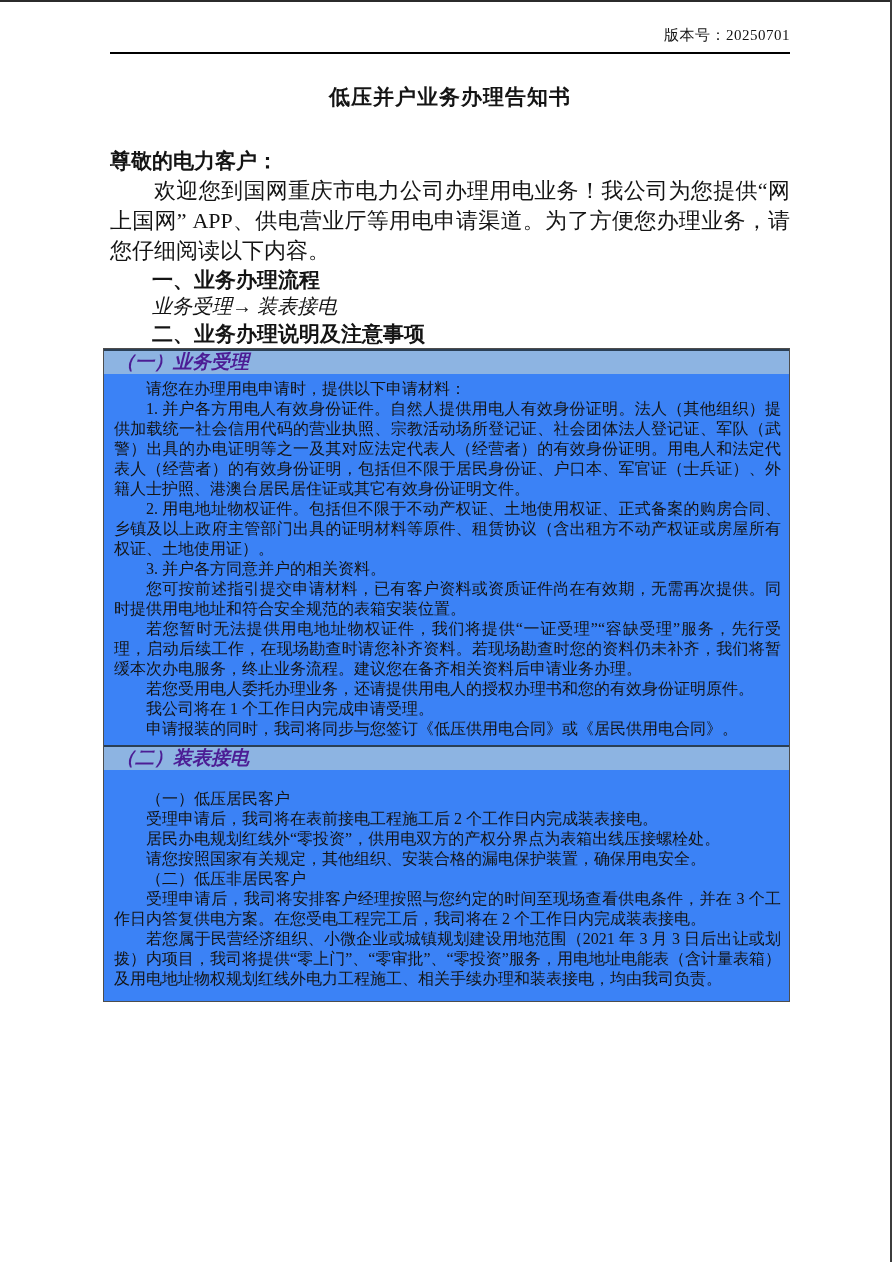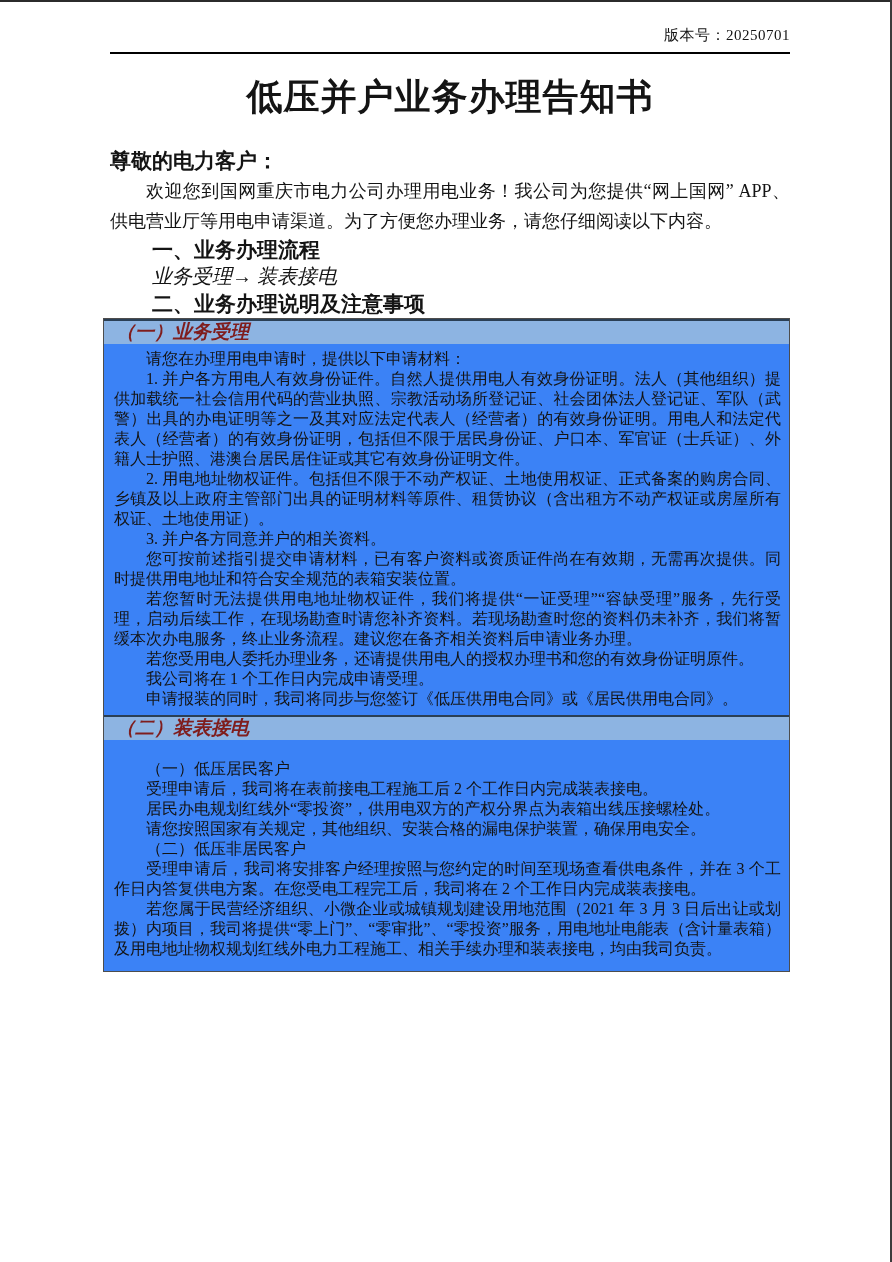--- a/index.html
+++ b/index.html
@@ -26,35 +26,35 @@
     font-size: 15px;
     line-height: 22px;
     padding-bottom: 6px;
     border-bottom: 2px solid #000;
     letter-spacing: 0.5px;
   }
 
   .title {
     margin: 24px 0 0 0;
     text-align: center;
-    font-size: 36px;
+    font-size: 21px;
     line-height: 38px;
     font-weight: bold;
     letter-spacing: 1px;
   }
 
   .salutation {
     margin: 30px 0 0 0;
     font-size: 21px;
     line-height: 30px;
     font-weight: bold;
   }
   .intro {
     margin: 0;
-    font-size: 18px;
+    font-size: 22px;
     line-height: 30px;
     text-align: justify;
     text-indent: 2em;
   }
 
   .sec-heading {
     margin: 0;
     padding-left: 42px;
     font-family: "Liberation Sans", "DejaVu Sans", sans-serif;
     font-size: 21px;
@@ -76,21 +76,21 @@
     box-sizing: border-box;
   }
   .bar {
     background: var(--hdr-bg);
     border-top: 2px solid var(--hdr-border);
     padding: 0 8px 1px 12px;
     font-size: 19px;
     line-height: 22px;
     font-weight: bold;
     font-style: italic;
-    color: #7f1d1d;
+    color: #4c1d95;
   }
   .bar.first { border-top-width: 2px; }
   .cell {
     padding: 5px 8px 6px 10px;
     font-size: 16px;
     line-height: 20px;
     text-align: justify;
     background: #3b82f6;
   }
   .cell p { margin: 0; text-indent: 2em; }

